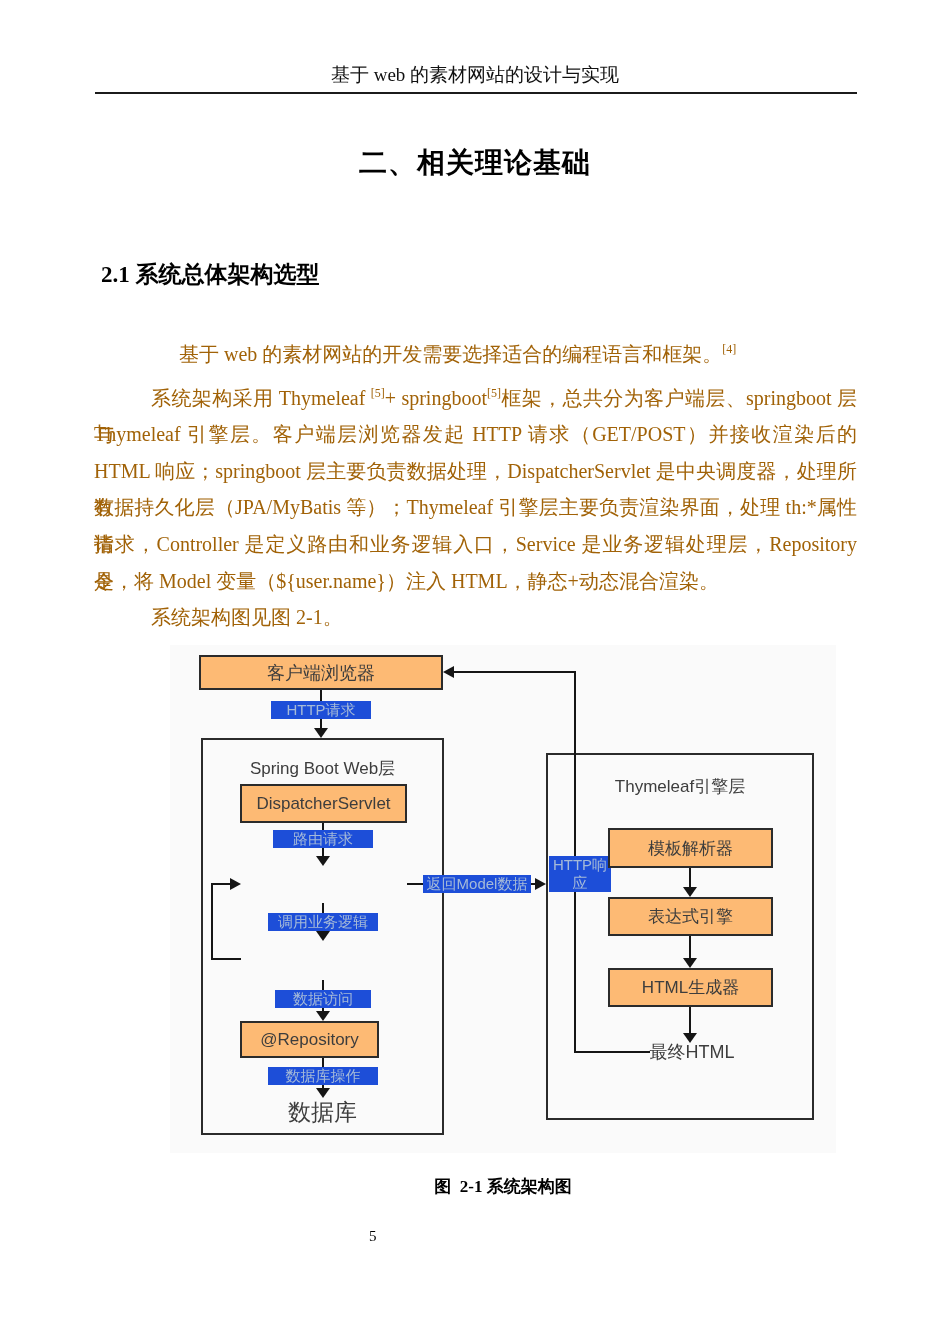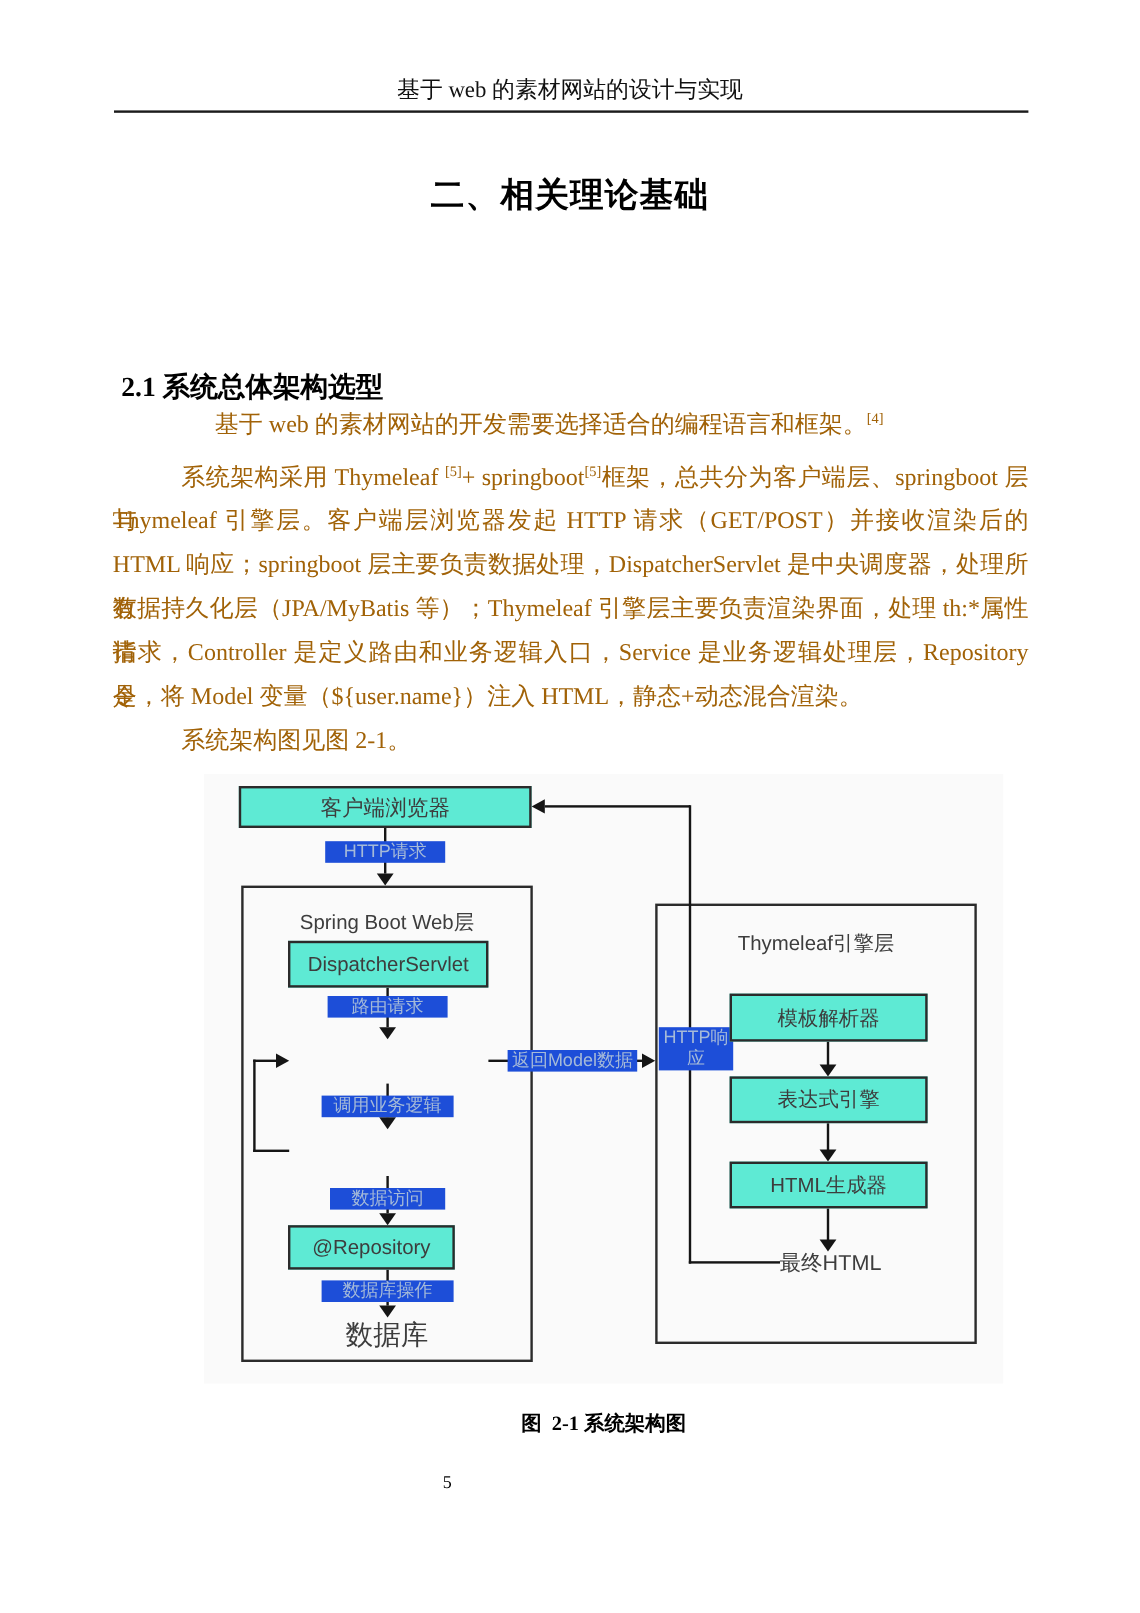--- a/index.html
+++ b/index.html
@@ -6,38 +6,38 @@
   .page{position:relative;width:950px;height:1344px;background:#ffffff;margin:0 auto;
         font-family:"Liberation Serif",serif;color:#000;overflow:hidden;}
 
   
   .hdr{position:absolute;top:62px;left:0;width:950px;text-align:center;font-size:19px;color:#111;}
   .hdr-rule{position:absolute;top:92px;left:95px;width:762px;height:2px;background:#1b1b1b;}
 
   
   .doc-title{position:absolute;top:144px;left:0;width:950px;text-align:center;
              font-size:28px;font-weight:bold;color:#000;letter-spacing:1px;}
-  .sec-head{position:absolute;top:259px;left:101px;font-size:23px;font-weight:bold;color:#000;margin-top:48px;}
+  .sec-head{position:absolute;top:259px;left:101px;font-size:23px;font-weight:bold;color:#000;}
 
   
   .body-text{position:absolute;top:336px;left:94px;width:763px;font-size:20px;color:#a16207;}
   .bline{height:36.6px;line-height:36.6px;white-space:nowrap;}
   .bline.just{white-space:normal;text-align:justify;text-align-last:justify;}
   .p1{ text-indent:85px;margin-bottom:7px;}
   .pind{text-indent:57px;}
   sup{font-size:12px;line-height:0;vertical-align:super;}
 
   
   .fig{position:absolute;left:170px;top:645px;width:666px;height:508px;background:#fafafa;
        font-family:"Liberation Sans",sans-serif;color:#3d3d3d;}
   .cont{position:absolute;border:2px solid #2b2b2b;z-index:1;box-sizing:border-box;}
   .ln{position:absolute;background:#151515;z-index:2;}
   .lbl{position:absolute;color:#a5bad8;font-size:15px;background:#1d4ed8;text-align:center;
        z-index:3;line-height:18px;}
-  .box{position:absolute;background:#5eead4;border:2px solid #2b2b2b;box-sizing:border-box;
+  .box{position:absolute;background:#fdba74;border:2px solid #2b2b2b;box-sizing:border-box;
        display:flex;align-items:center;justify-content:center;font-size:17px;z-index:4;}
   .dtext{position:absolute;text-align:center;z-index:3;}
   .ctitle{position:absolute;text-align:center;font-size:17px;z-index:3;}
   .ah{position:absolute;width:0;height:0;z-index:2;}
   .ah-down {border-left:7px solid transparent;border-right:7px solid transparent;border-top:10px solid #151515;}
   .ah-left {border-top:6px solid transparent;border-bottom:6px solid transparent;border-right:11px solid #151515;}
   .ah-right{border-top:6px solid transparent;border-bottom:6px solid transparent;border-left:11px solid #151515;}
 
   
   .caption{position:absolute;top:1175px;left:170px;width:666px;text-align:center;

